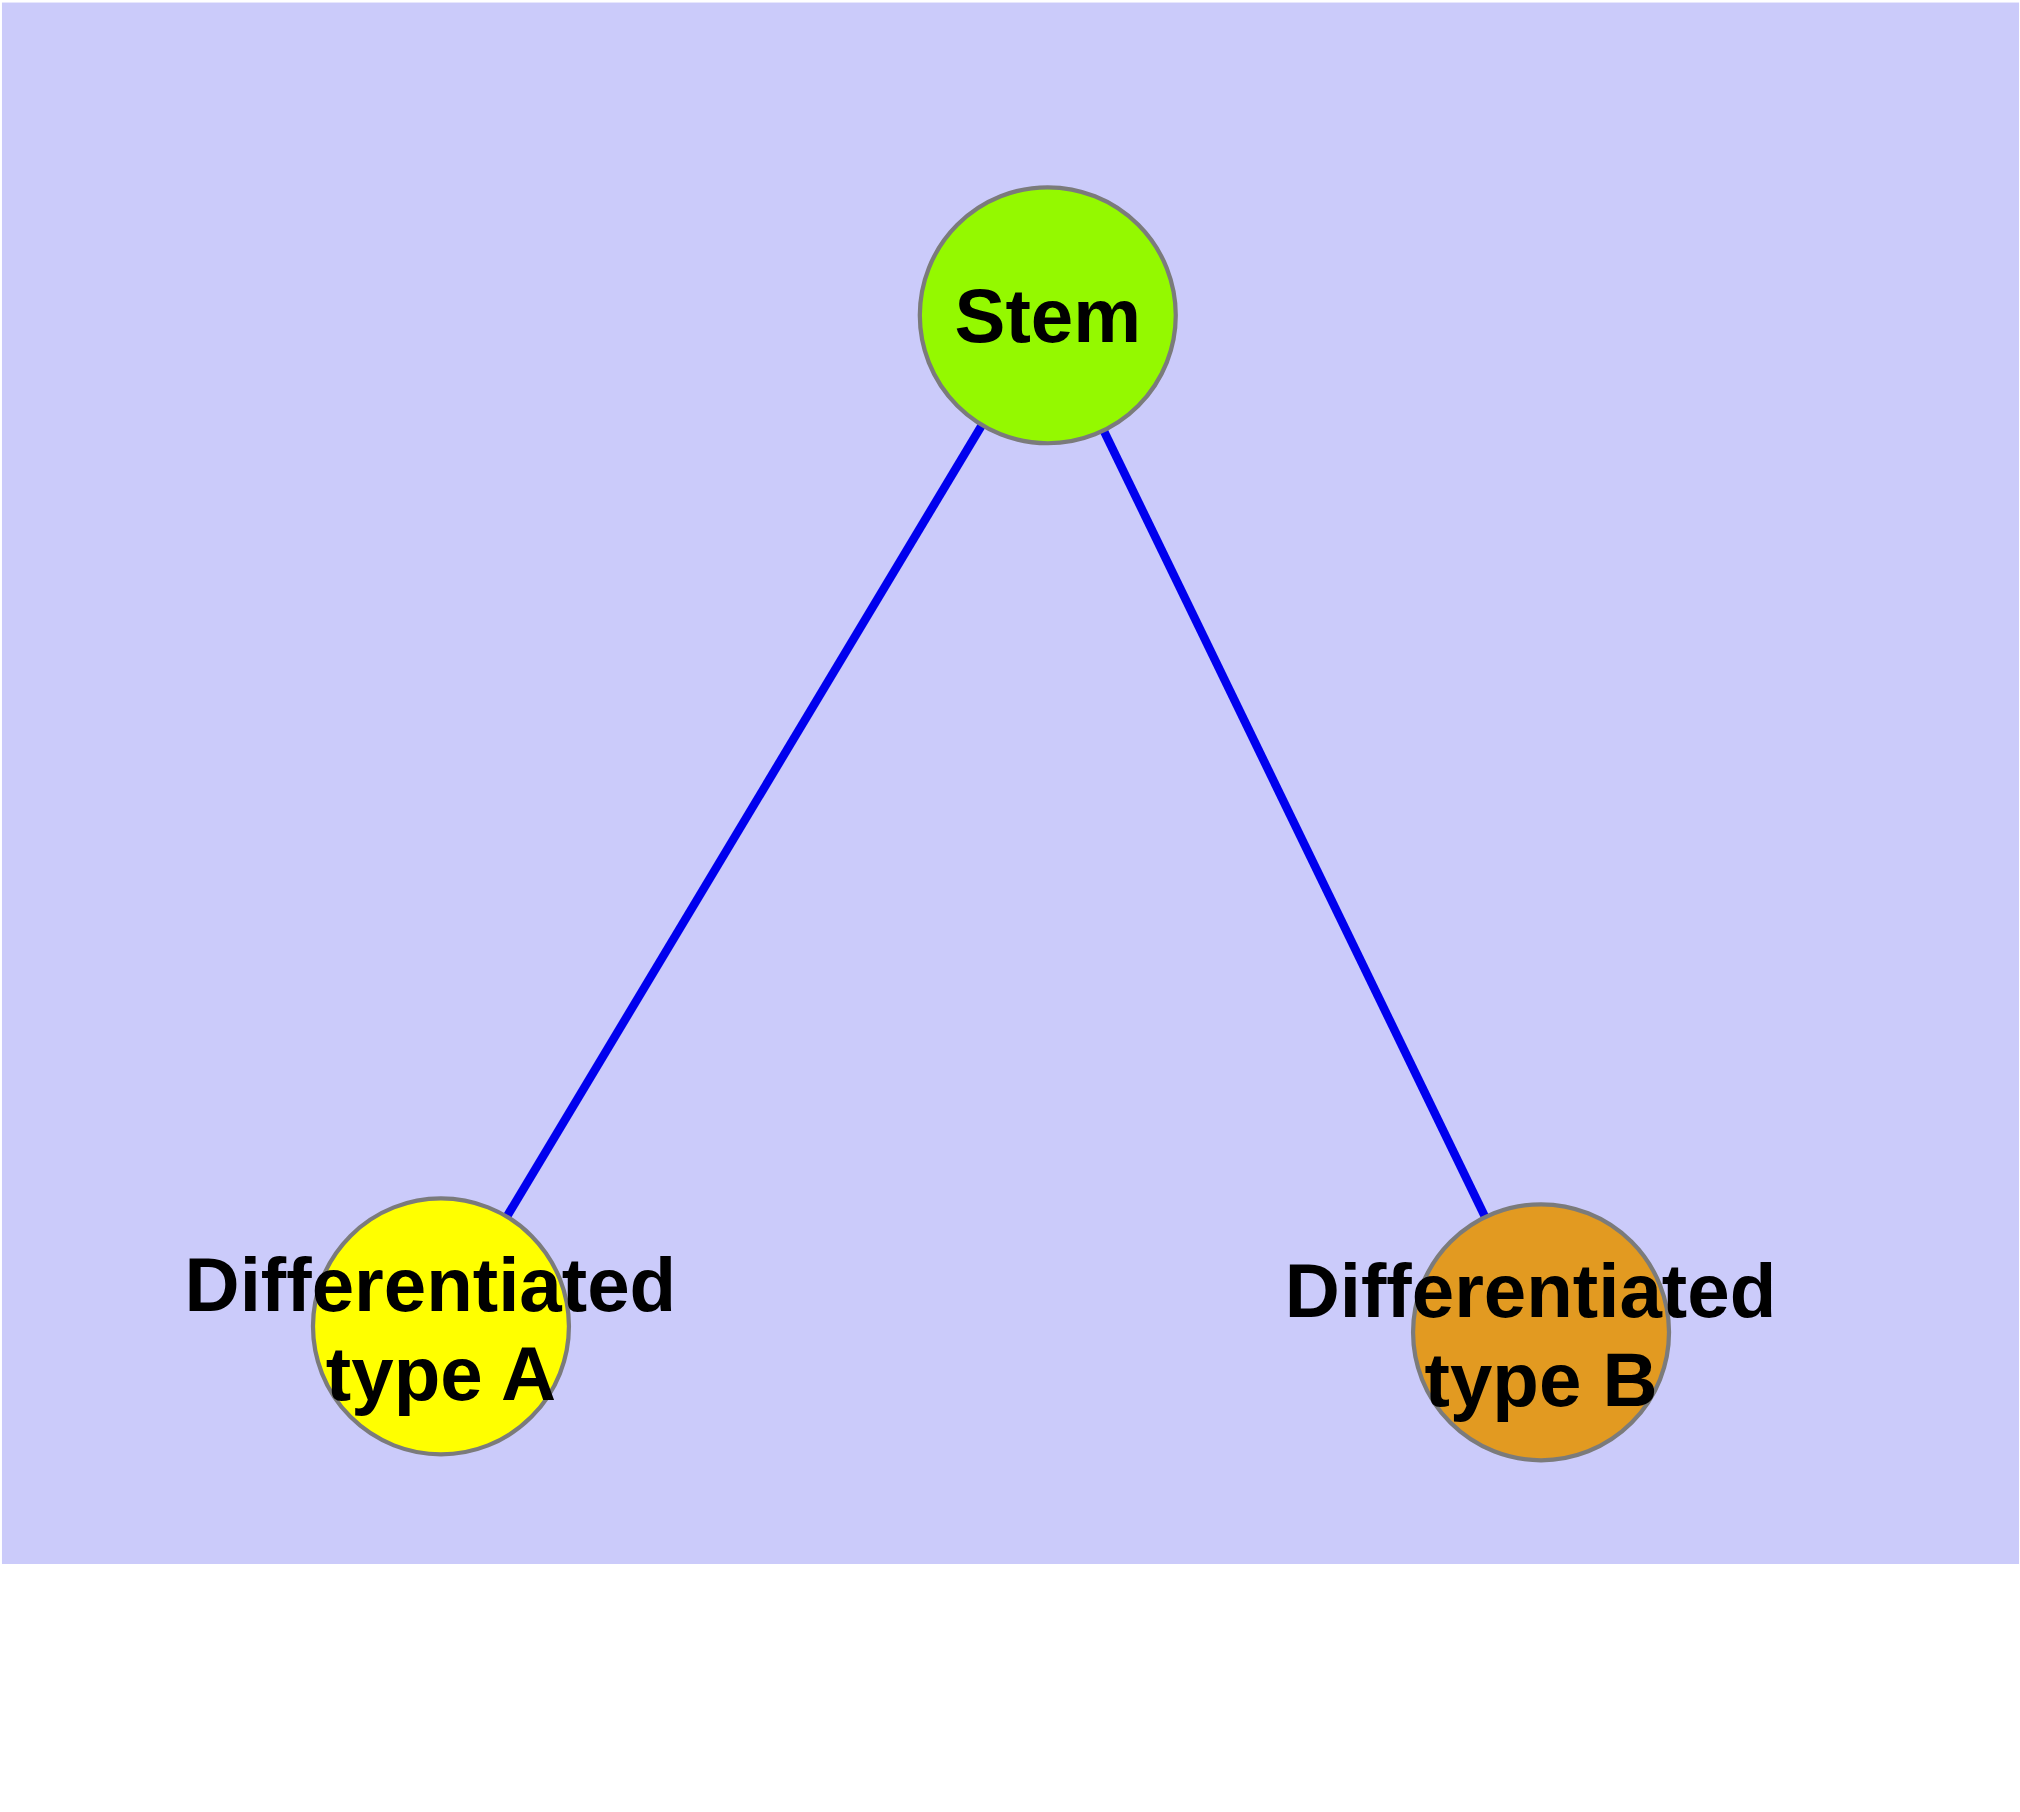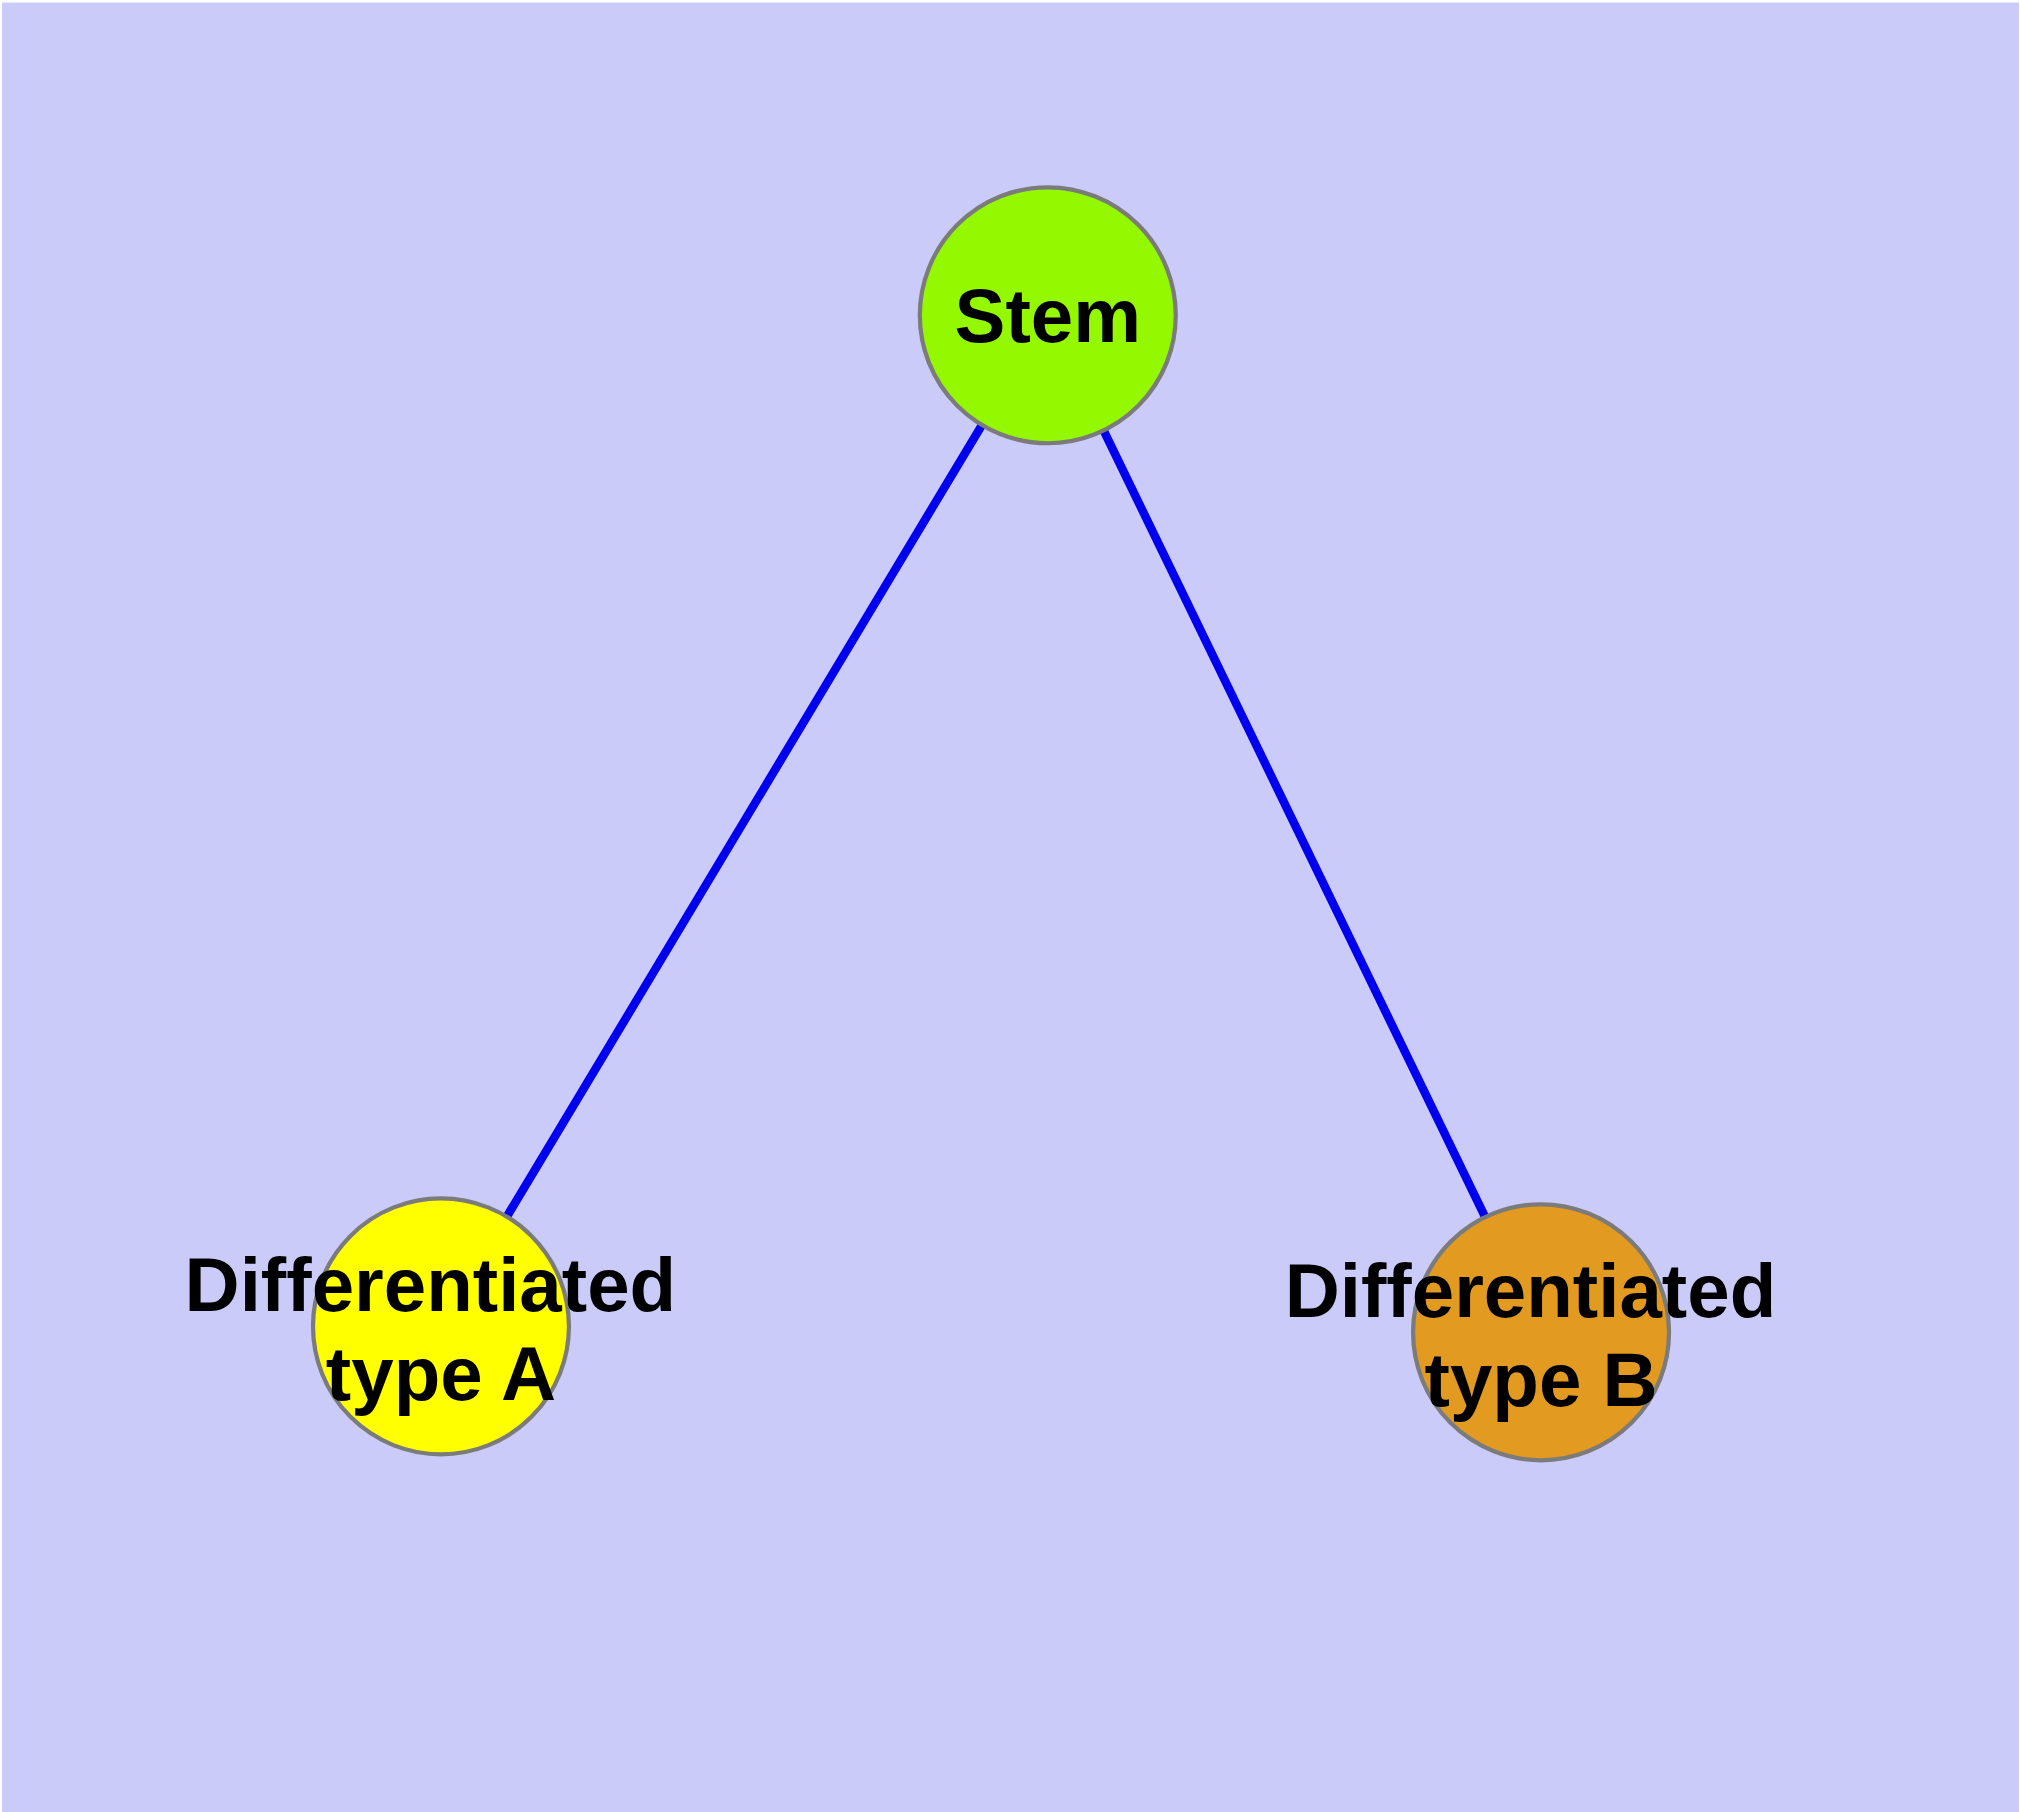--- a/index.html
+++ b/index.html
@@ -2,21 +2,21 @@
 <html style="font-size:13.6px"><head>
 <meta charset="utf-8">
 <style>
   html, body {
     margin: 0;
     padding: 0;
     background: #ffffff;
   }
   #canvas {
     width: 2021px;
-    height: 1812px;
+    height: 1564px;
     position: relative;
     background: #ffffff;
   }
   #canvas svg {
     display: block;
     width: 2021px;
     height: 1812px;
   }
   .edge {
     stroke-width: 10px;

